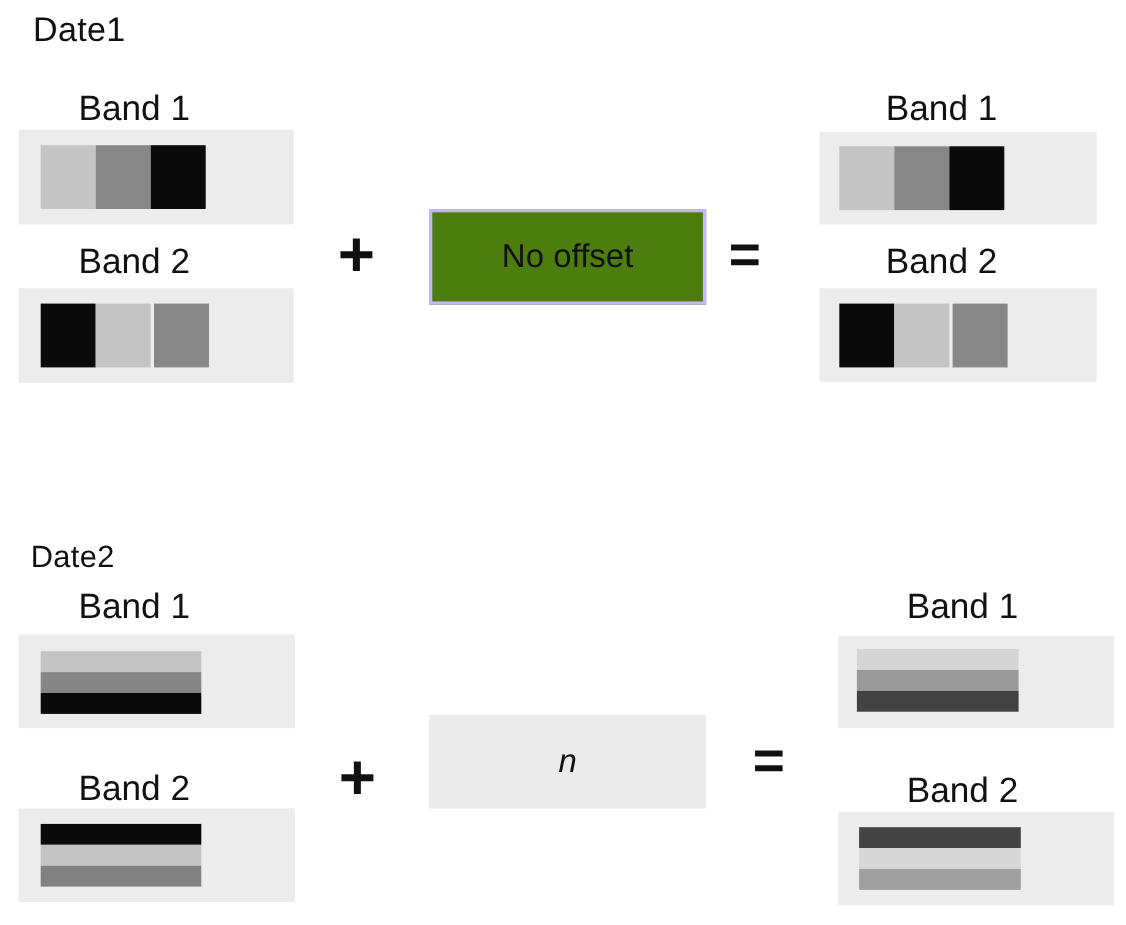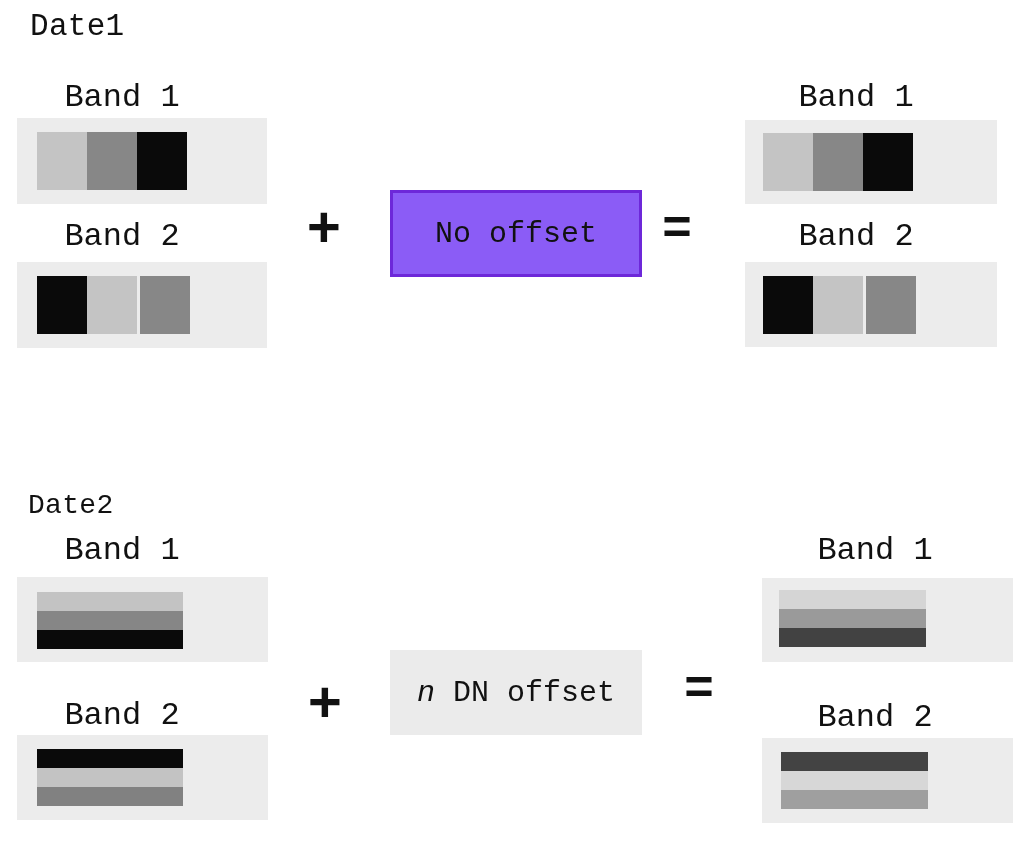--- a/index.html
+++ b/index.html
@@ -3,21 +3,21 @@
 <meta charset="utf-8">
 <style>
   * { margin:0; padding:0; box-sizing:border-box; }
   html,body { background:#ffffff; }
   body {
     font-family:"Liberation Sans", sans-serif;
     color:#111111;
     width:1024px; height:841px;
     overflow:hidden;
   }
-  .canvas { position:relative; width:1024px; height:841px; background:#ffffff;font-family:Liberation Mono, monospace; }
+  .canvas { position:relative; width:1024px; height:841px; background:#ffffff; }
 
   .section-title {
     position:absolute; font-size:31px; line-height:1; letter-spacing:0.3px;
     white-space:nowrap;
   }
   .section-title.small { font-size:28px; }
 
   .band-label {
     position:absolute; transform:translateX(-50%);
     font-size:32px; line-height:1; white-space:nowrap;
@@ -37,21 +37,21 @@
     position:absolute; transform:translate(-50%,-50%);
     font-weight:700; color:#111; line-height:1; white-space:nowrap;
   }
   .op.plus { font-size:58px; }
   .op.eq   { font-size:50px; }
 
   .offset-box {
     position:absolute; display:flex; align-items:center; justify-content:center;
     font-size:30px; line-height:1; white-space:pre;
   }
-  .offset-box.outlined { border:3px solid #6d28d9; background:#8b5cf6;text-align:right; }
+  .offset-box.outlined { border:3px solid #c4b5fd; background:#4d7c0f;text-align:right; }
   .it { font-style:italic; }
 </style>
 </head>
 <body>
 
 <div class="canvas">
 
   <div>
 
     <div class="section-title" style="left:30px; top:11px;">Date1</div>
@@ -116,21 +116,21 @@
     <div class="strip" style="left: 17px; top: 735px; width: 251px; height: 85px; background: rgb(236, 236, 236);">
       <div class="stripe-stack" style="left:20px; top:14px;">
         <div class="stripe" style="background: rgb(10, 10, 10);"></div>
         <div class="stripe" style="background: rgb(195, 195, 195);"></div>
         <div class="stripe" style="background: rgb(129, 129, 129);"></div>
       </div>
     </div>
 
     <div class="op plus" style="left:325px; top:707px;">+</div>
     <div class="offset-box" style="left: 390px; top: 650px; width: 252px; height: 85px; background: rgb(235, 235, 235);">
-      <span class="it">n</span><span> DN offset</span>
+      <span class="it">n</span>
     </div>
     <div class="op eq" style="left:699px; top:691px;">=</div>
 
     <div class="band-label" style="left:875px; top:535px;">Band 1</div>
     <div class="strip" style="left: 762px; top: 578px; width: 251px; height: 84px; background: rgb(236, 236, 236);">
       <div class="stripe-stack" style="left:17px; top:12px;">
         <div class="stripe wide" style="background: rgb(213, 213, 213);"></div>
         <div class="stripe wide" style="background: rgb(154, 154, 154);"></div>
         <div class="stripe wide" style="background: rgb(66, 66, 66);"></div>
       </div>

